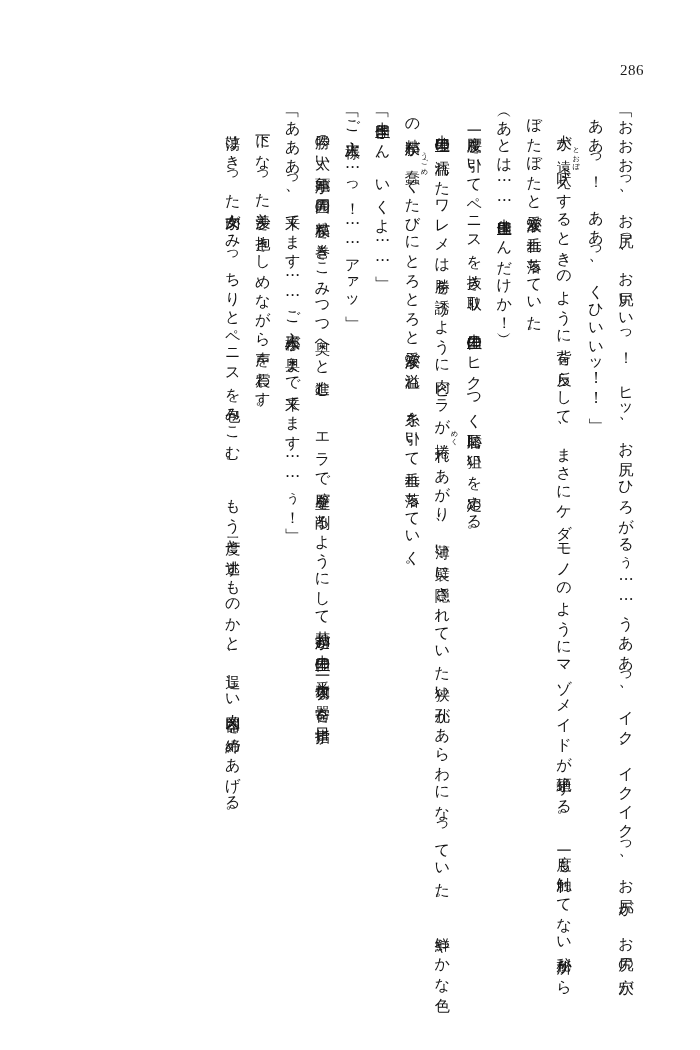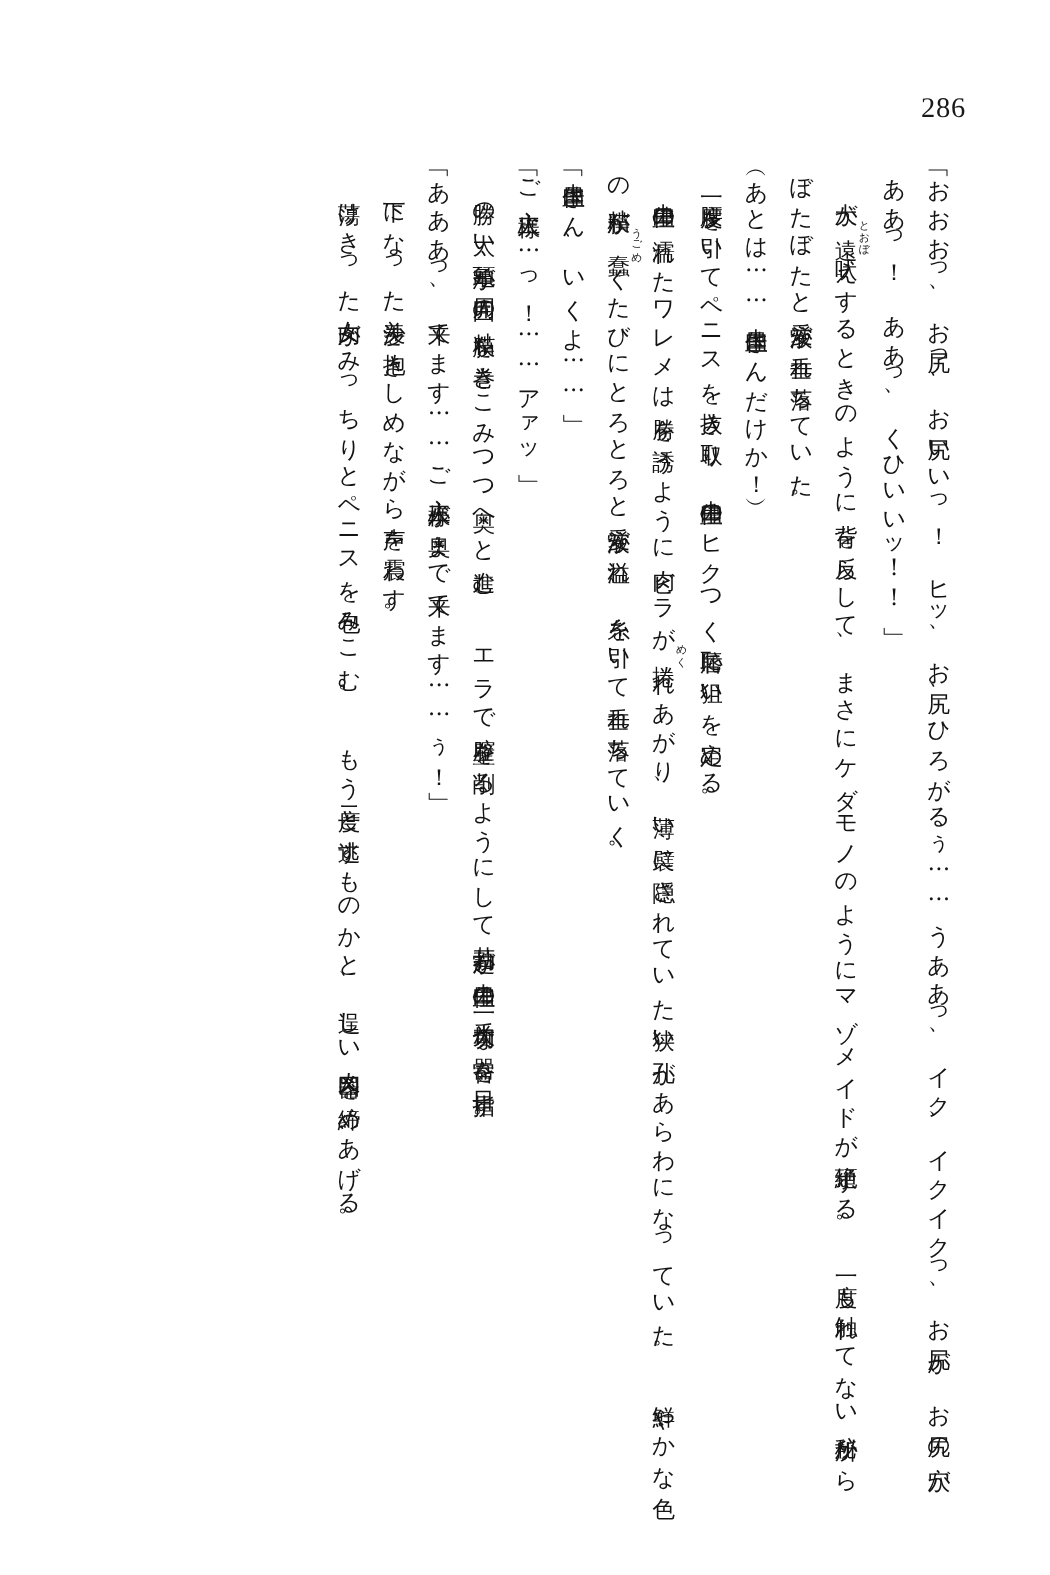--- a/index.html
+++ b/index.html
@@ -17,21 +17,21 @@
   .page {
     position: relative;
     width: 700px;
     height: 1050px;
     box-sizing: border-box;
   }
   .page-number {
     position: absolute;
     top: 62px;
     right: 56px;
-    font-size: 19px;
+    font-size: 15px;
     font-family: "Liberation Serif", "DejaVu Serif", serif;
     color: #1a1a1a;
     letter-spacing: 0.5px;
   }
   .body-text {
     position: absolute;
     top: 108px;
     right: 60px;
     left: 60px;
     height: 880px;

